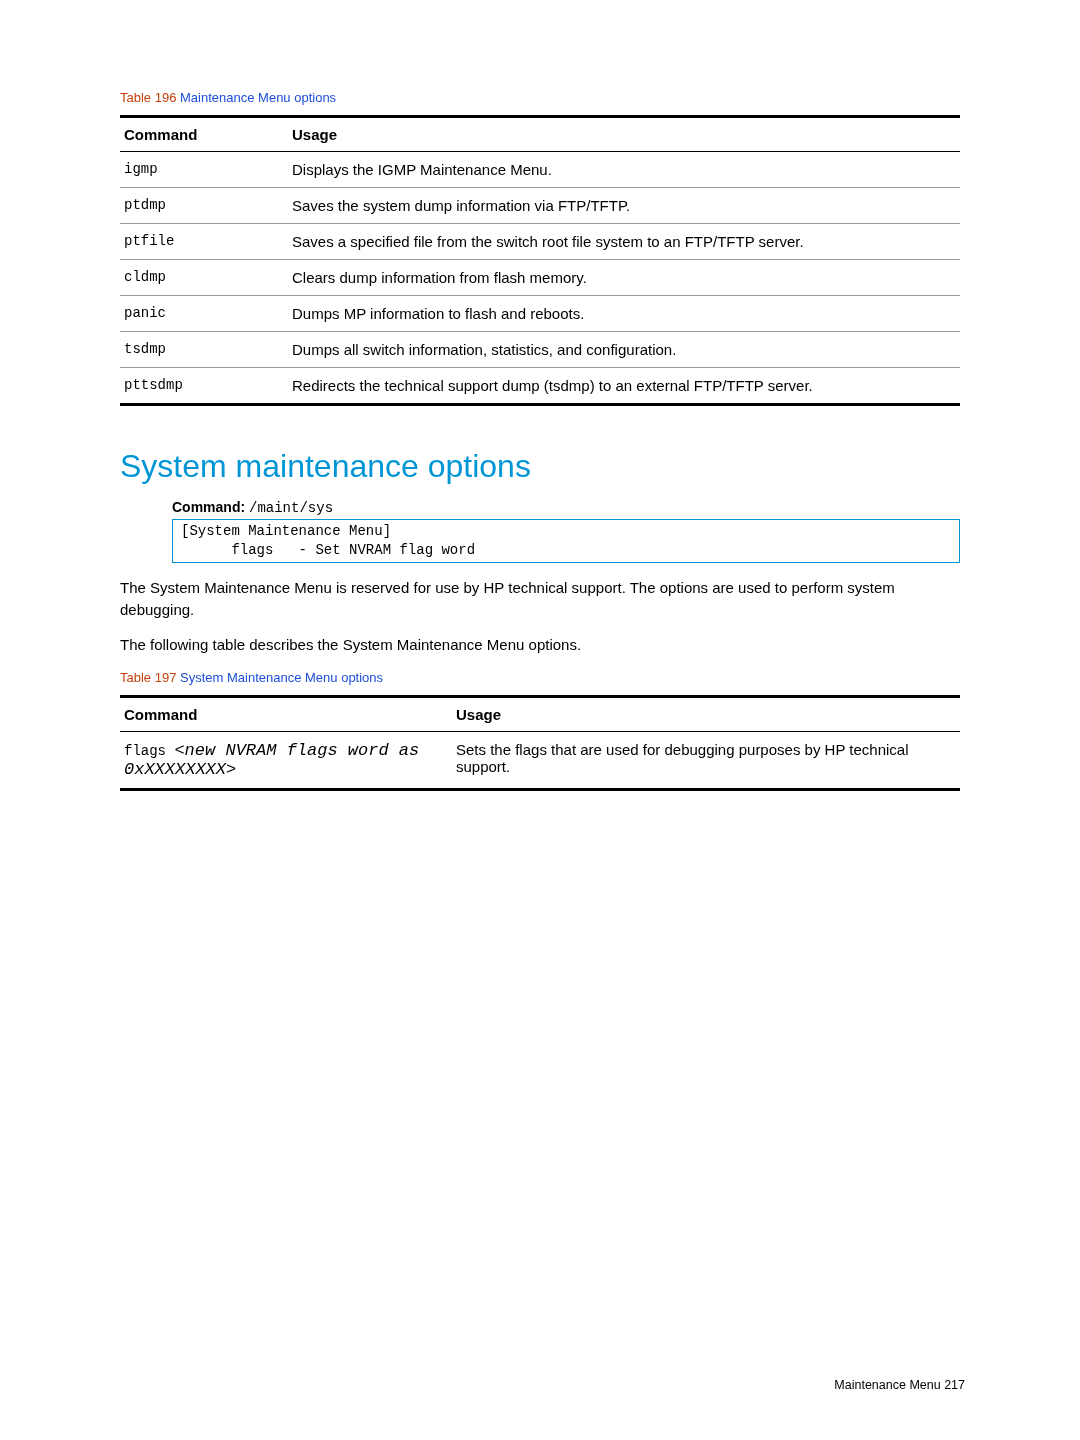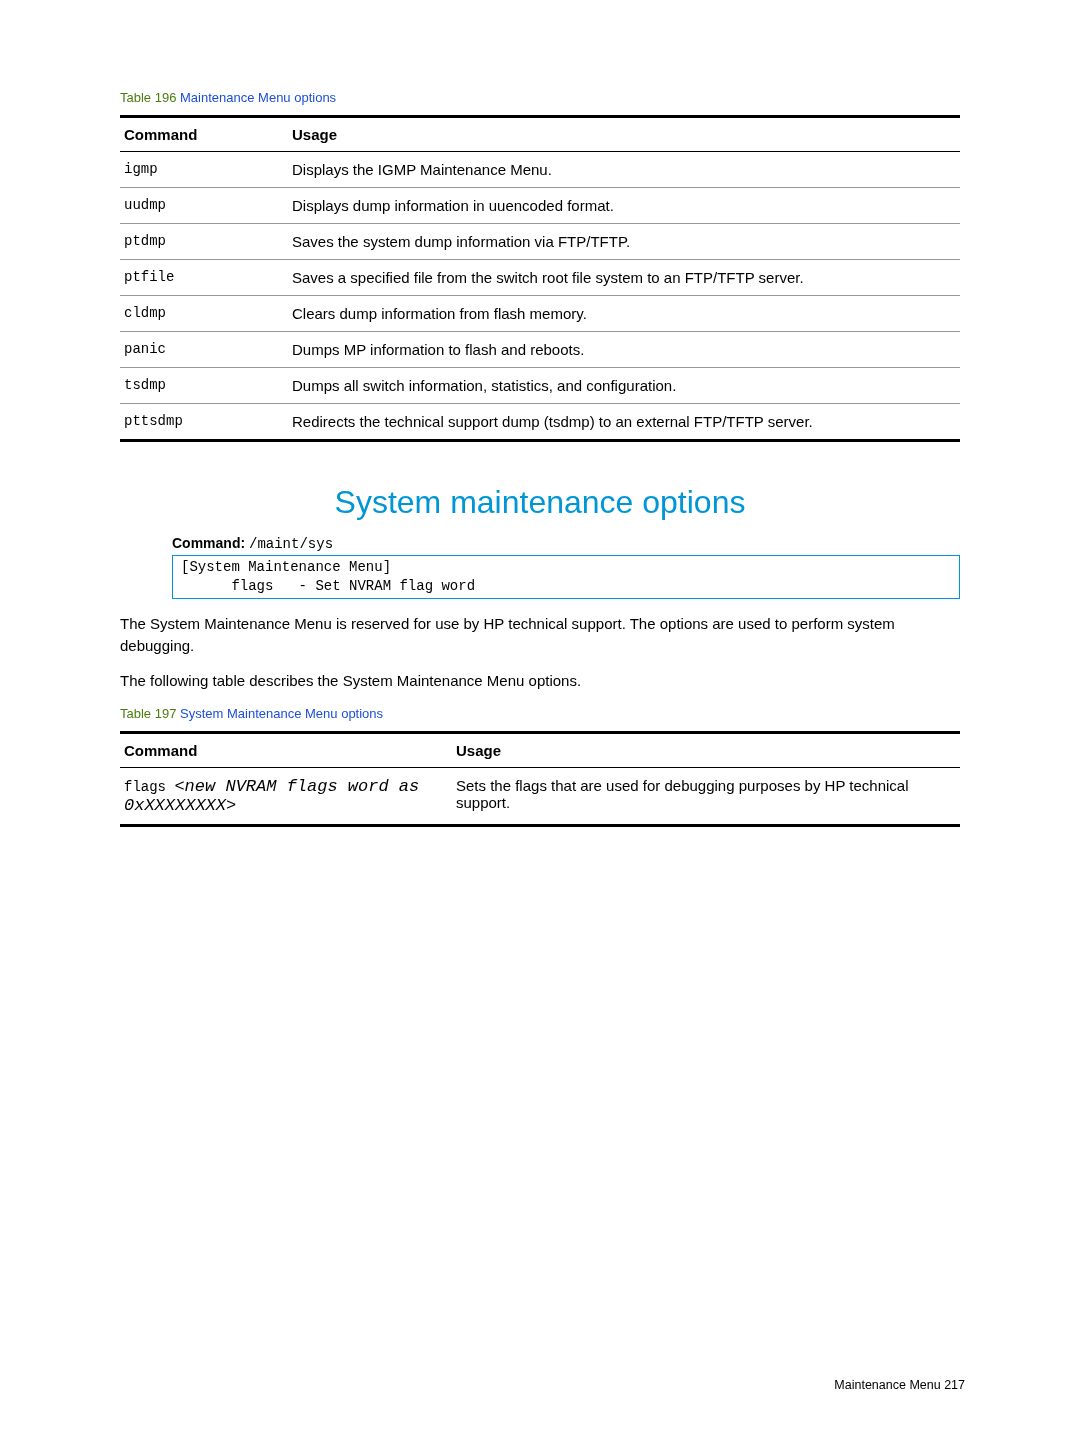--- a/index.html
+++ b/index.html
@@ -13,21 +13,21 @@
       width: 1080px;
       height: 1440px;
       padding: 90px 120px 50px 120px;
       position: relative;
     }
     .table-caption {
       font-size: 13px;
       margin-bottom: 10px;
     }
     .table-caption .table-num {
-      color: #4d7c0f;
+      color: #c2410c;
       font-weight: normal;
     }
     .table-caption .table-title {
       color: #1d4ed8;
     }
     table {
       width: 100%;
       border-collapse: collapse;
       border-top: 3px solid #000;
       border-bottom: 3px solid #000;
@@ -56,21 +56,20 @@
       font-family: "Courier New", Courier, monospace;
       font-style: italic;
       font-size: 17px;
     }
     h1.section-heading {
       color: #0096D6;
       font-size: 32px;
       font-weight: normal;
       margin-top: 42px;
       margin-bottom: 14px;
-      text-align: center;
     }
     .command-line {
       margin-left: 52px;
       font-size: 14px;
     }
     .command-line strong {
       font-weight: bold;
     }
     .code-box {
       border: 1px solid #0096D6;
@@ -115,24 +114,20 @@
   <thead>
     <tr>
       <th class="col-cmd-196">Command</th>
       <th>Usage</th>
     </tr>
   </thead>
   <tbody>
     <tr>
       <td class="monospace">igmp</td>
       <td>Displays the IGMP Maintenance Menu.</td>
-    </tr>
-    <tr>
-      <td class="monospace">uudmp</td>
-      <td>Displays dump information in uuencoded format.</td>
     </tr>
     <tr>
       <td class="monospace">ptdmp</td>
       <td>Saves the system dump information via FTP/TFTP.</td>
     </tr>
     <tr>
       <td class="monospace">ptfile</td>
       <td>Saves a specified file from the switch root file system to an FTP/TFTP server.</td>
     </tr>
     <tr>

